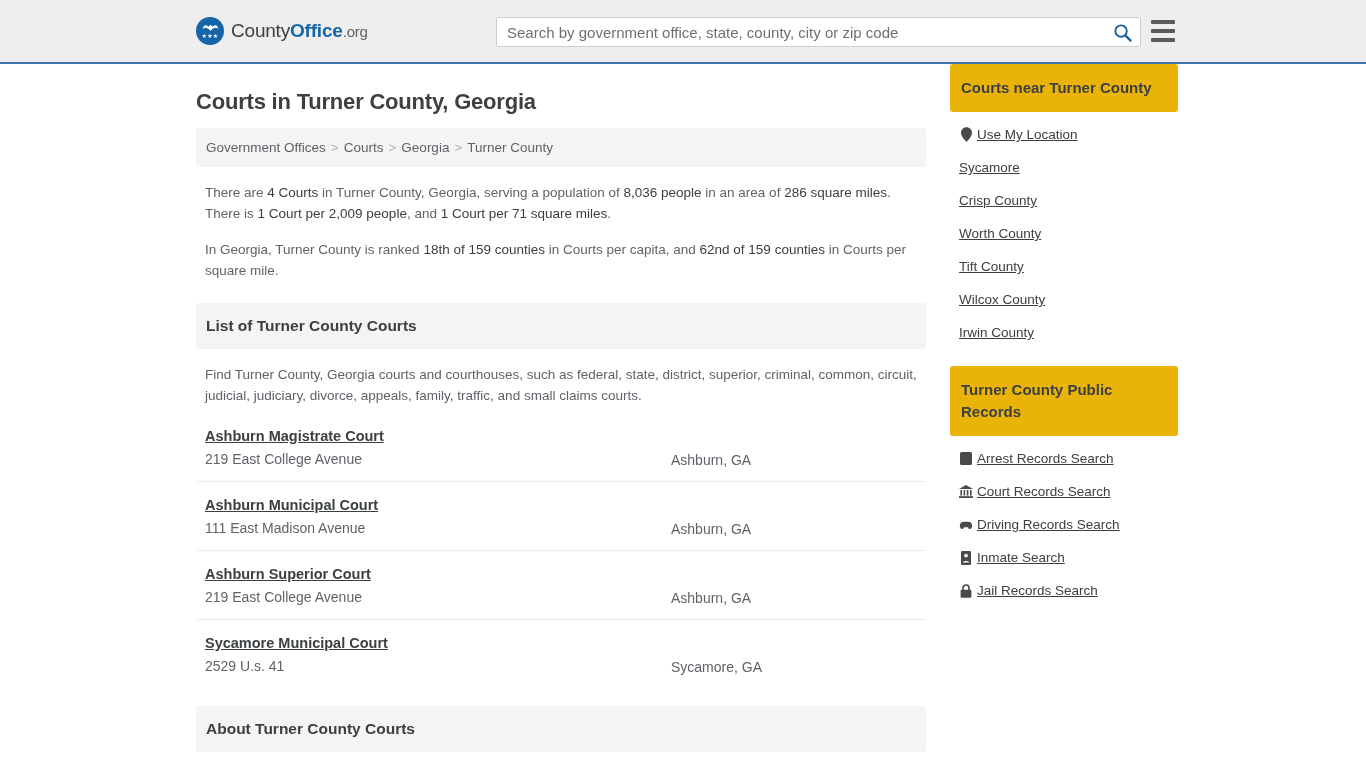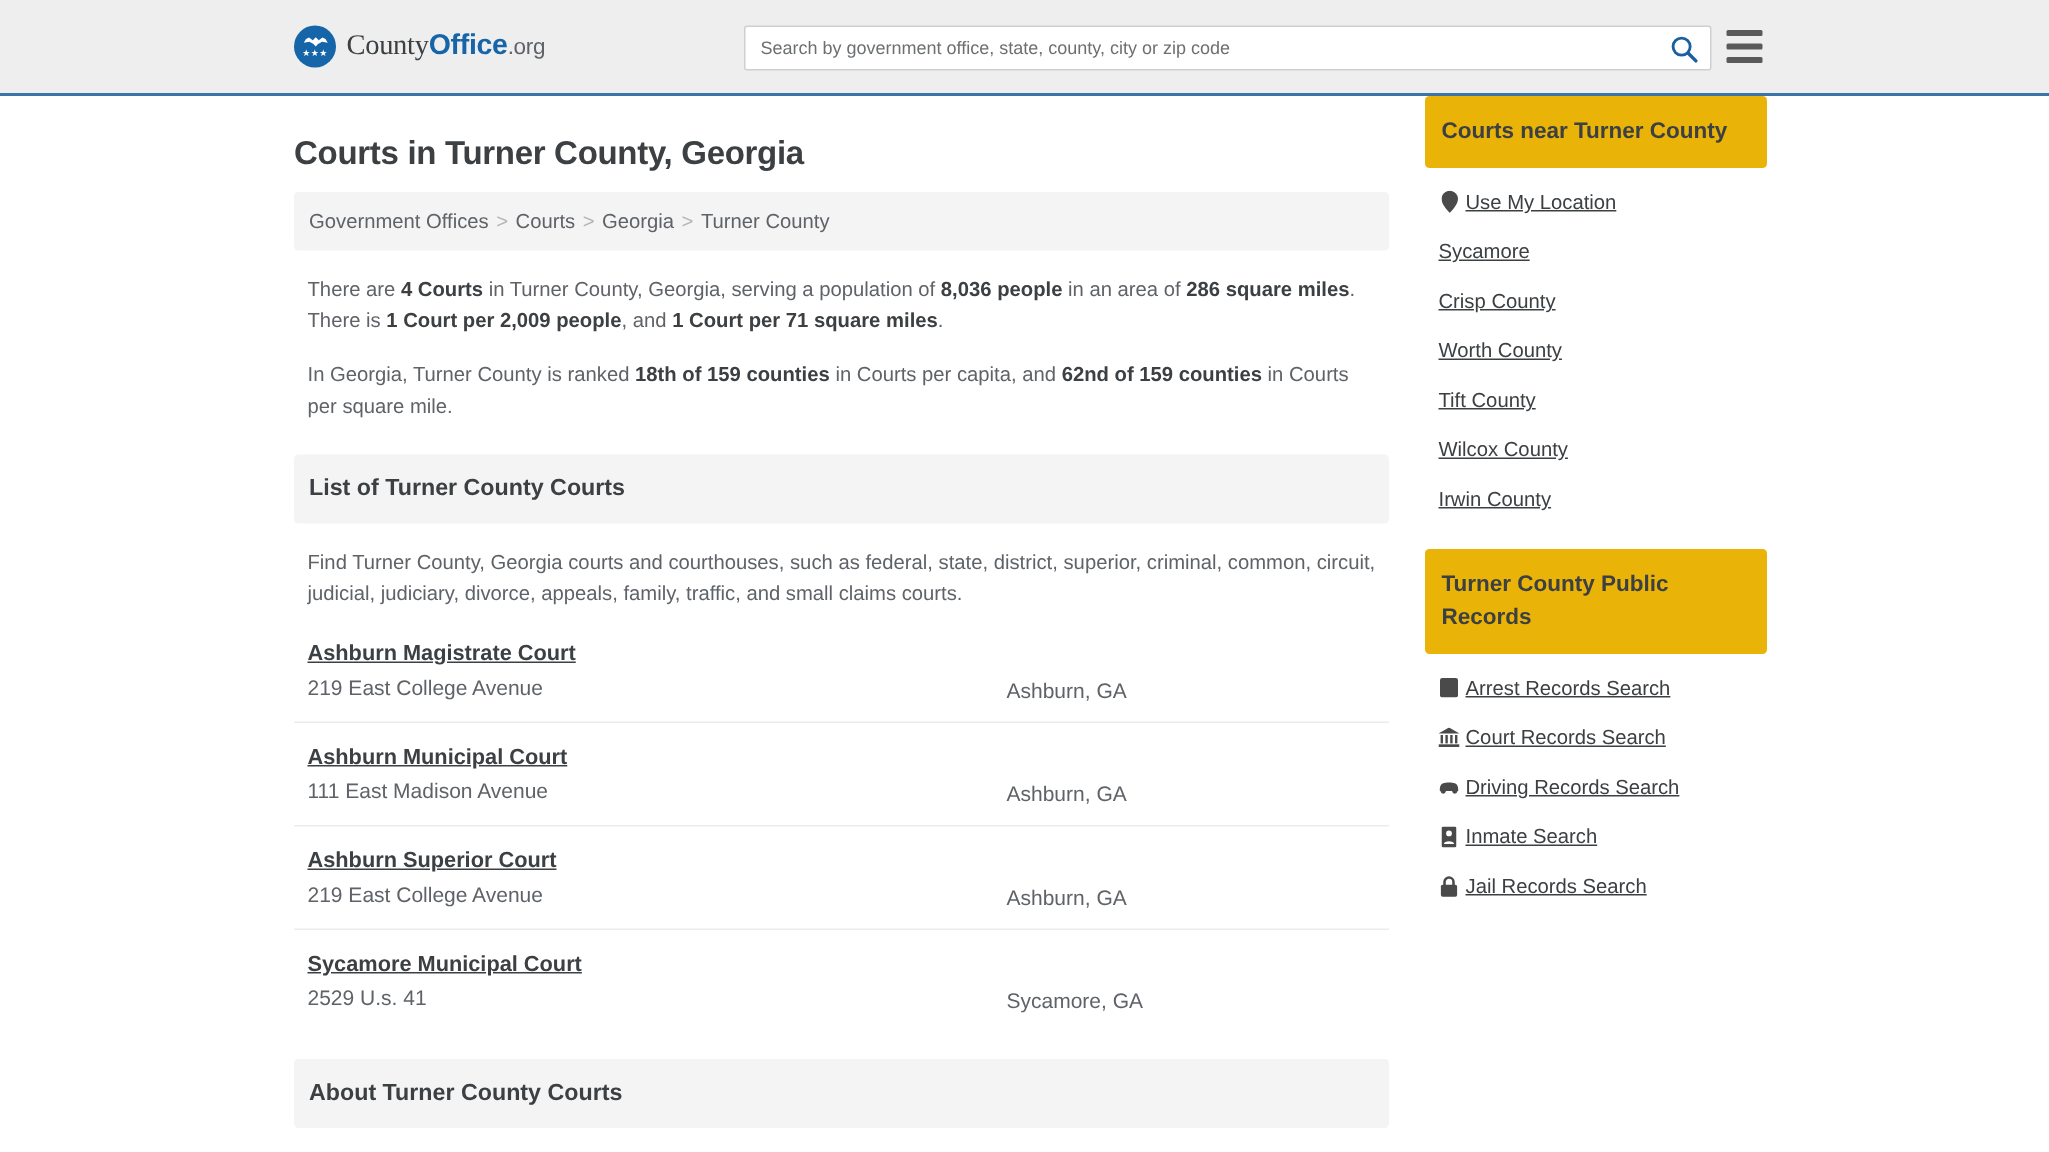--- a/index.html
+++ b/index.html
@@ -50,21 +50,21 @@
     color: #ffffff;
     line-height: 6px;
     letter-spacing: 0.3px;
     margin-top: 1px;
   }
   .logo-text {
     font-size: 19px;
     letter-spacing: -0.2px;
     white-space: nowrap;
   }
-  .logo-text .t-county { color: #3c4043; font-family: Liberation Serif, serif; }
+  .logo-text .t-county { color: #3c4043; }
   .logo-text .t-office { color: #1565a8; font-weight: bold; margin-top: 42px; }
   .logo-text .t-org    { color: #5f6368; font-size: 15px; }
 
   .search-area {
     position: absolute;
     left: 496px;
     top: 17px;
     width: 645px;
     height: 30px;
     display: flex;
@@ -72,21 +72,21 @@
     background: #ffffff;
     border: 1px solid #cfcfcf;
     border-radius: 2px;
   }
   .search-input {
     flex: 1 1 auto;
     border: 0;
     outline: 0;
     height: 28px;
     padding: 0 10px;
-    font-size: 12px;
+    font-size: 15px;
     font-family: "Liberation Sans", sans-serif;
     color: #6d28d9;
     background: transparent;
   }
   .search-input::placeholder { color: #6d7073; }
   .search-btn {
     border: 0; background: transparent;
     width: 36px; height: 28px;
     cursor: pointer;
     display: flex; align-items: center; justify-content: center;
@@ -149,21 +149,21 @@
   }
   .breadcrumb .current { color: #5f6368; }
 
   .body-text {
     font-size: 13.5px;
     line-height: 21px;
     color: #5f6368;
     padding: 0 9px;
   }
   .body-text p { margin: 15px 0 0 0; }
-  .body-text b { color: #3c4043; font-weight: bold; }
+  .body-text b { color: #3c4043; font-weight: normal; }
 
   .intro-block { margin-bottom: 22px; }
   .section-desc { margin-bottom: 7px; }
 
   
   .court-list { margin-top: 6px; }
   .court-row {
     border-bottom: 1px solid #ececec;
     padding: 14px 9px 13px 9px;
     position: relative;

